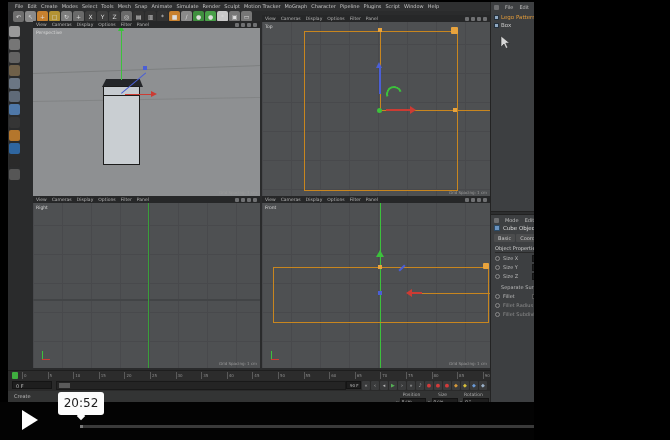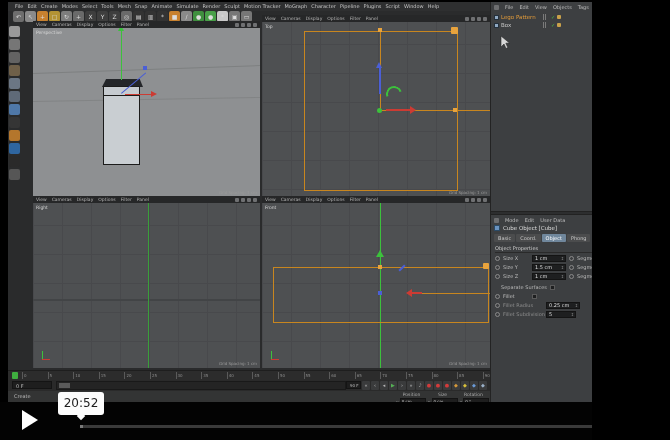--- a/index.html
+++ b/index.html
@@ -1,16 +1,16 @@
 <!DOCTYPE html>
 <html><head>
 <meta charset="utf-8">
 <style>
   html,body{margin:0;padding:0;background:#000;}
-  .stage{position:relative;width:592px;height:440px;background:#000;overflow:hidden;
+  .stage{position:relative;width:534px;height:440px;background:#000;overflow:hidden;
          font-family:"DejaVu Sans",sans-serif;-webkit-font-smoothing:antialiased;}
   .app{position:absolute;left:8px;top:2px;width:662px;height:401px;background:#2a2b2c;}
   
   .menubar{position:absolute;left:0;top:0;width:482px;height:8px;background:#2e2f30;display:flex;gap:4px;
            padding:1px 0 0 7px;font-size:5px;line-height:6px;color:#c4c4c4;white-space:nowrap;overflow:hidden;}
   .toolbar{position:absolute;left:5px;top:9px;display:flex;gap:1px;}
   .toolbar span{width:11px;height:11px;border-radius:2px;background:#555;font-size:6px;line-height:11px;
                 text-align:center;color:#ddd;overflow:hidden;}
   .palette{position:absolute;left:1px;top:24px;display:flex;flex-direction:column;gap:2px;}
   .palette span{width:11px;height:11px;border-radius:2px;background:#555;}

